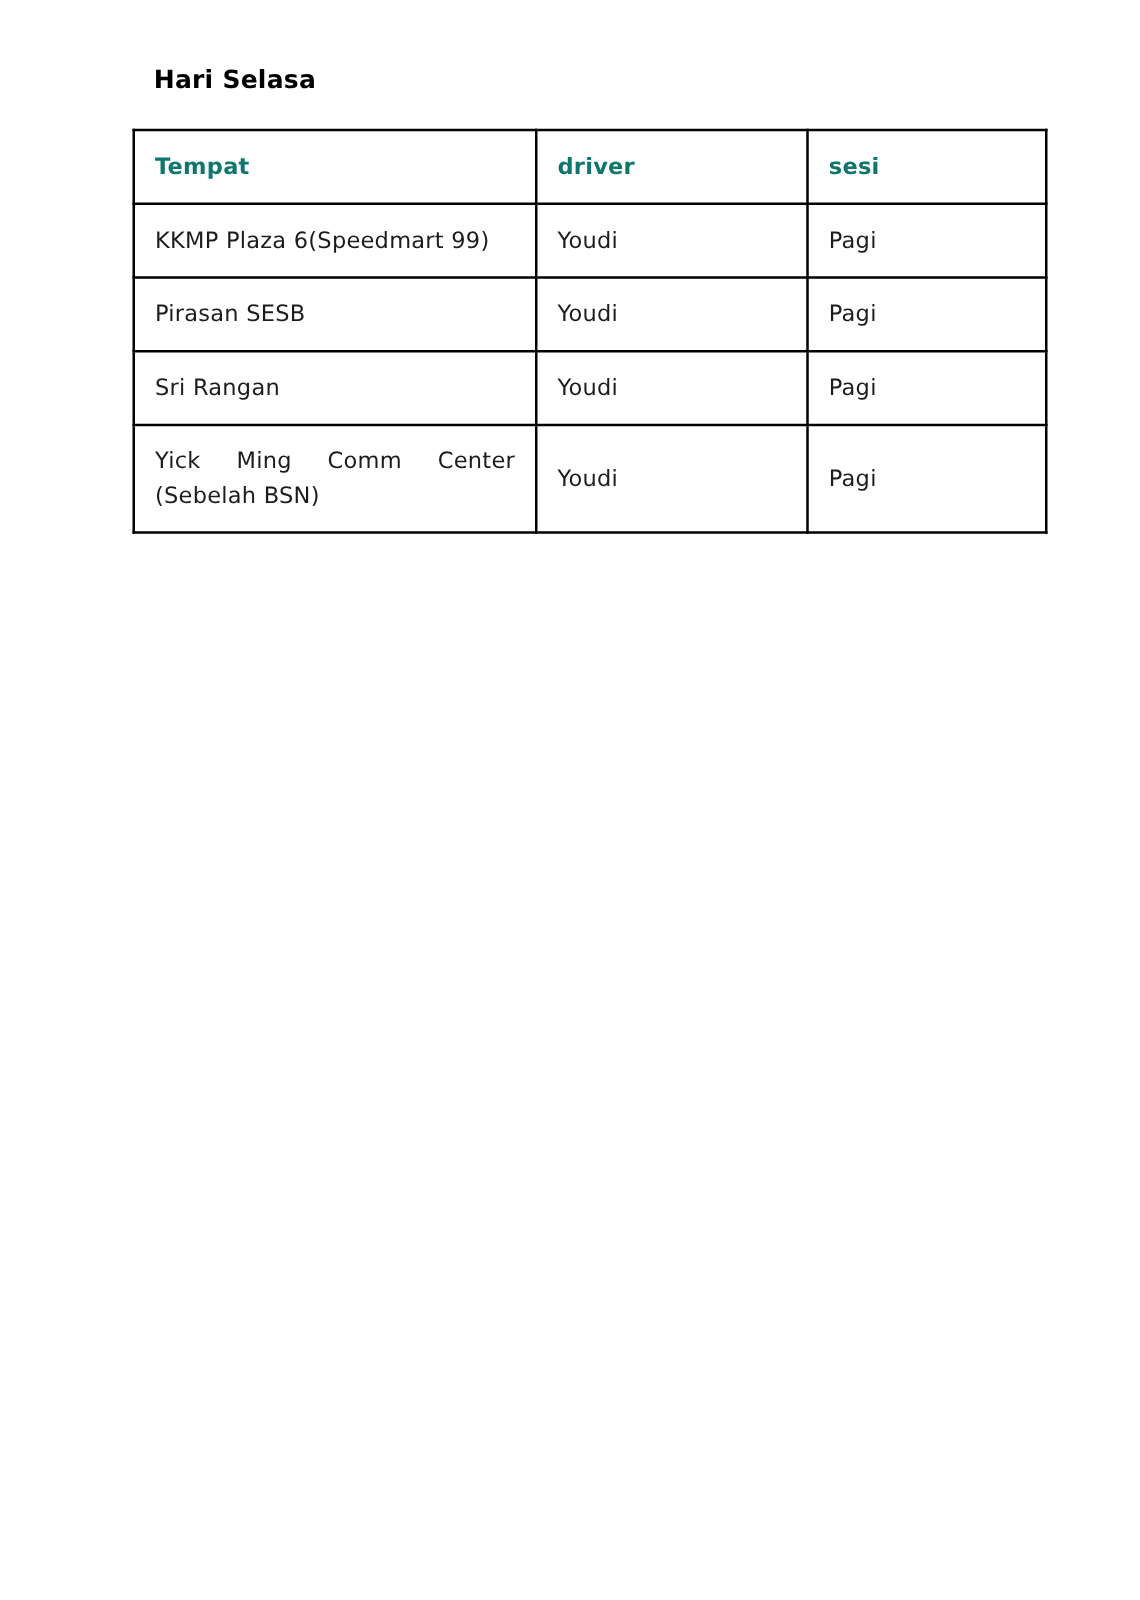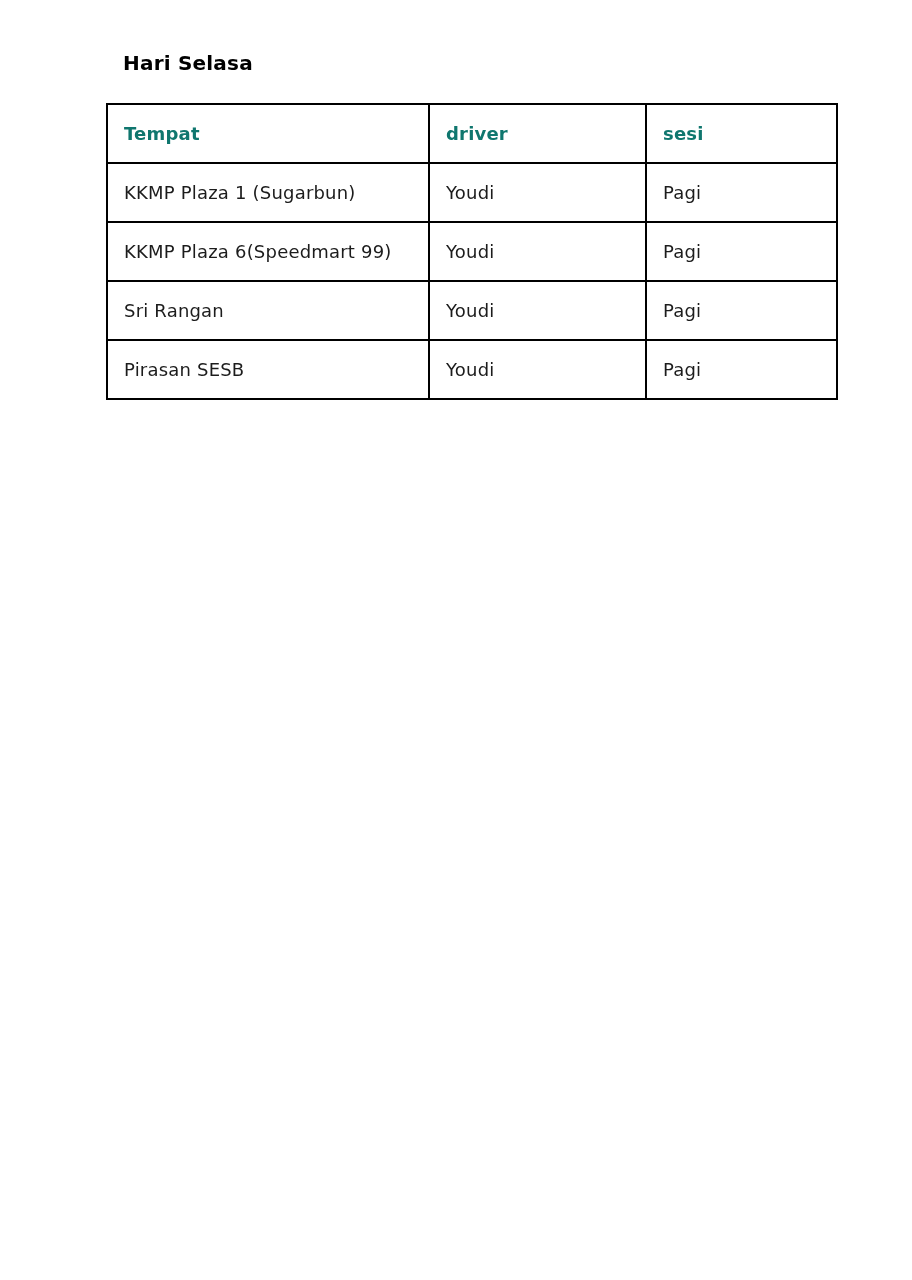--- a/index.html
+++ b/index.html
@@ -68,33 +68,36 @@
   </colgroup>
   <thead>
     <tr>
       <th>Tempat</th>
       <th>driver</th>
       <th>sesi</th>
     </tr>
   </thead>
   <tbody>
     <tr>
-      <td>KKMP Plaza 1 (Sugarbun)</td>
+      <td>KKMP Plaza 6(Speedmart 99)</td>
       <td>Youdi</td>
       <td>Pagi</td>
     </tr>
     <tr>
-      <td>KKMP Plaza 6(Speedmart 99)</td>
+      <td>Pirasan SESB</td>
       <td>Youdi</td>
       <td>Pagi</td>
     </tr>
     <tr>
       <td>Sri Rangan</td>
       <td>Youdi</td>
       <td>Pagi</td>
     </tr>
-    <tr>
-      <td>Pirasan SESB</td>
+    <tr class="row-tall">
+      <td>
+        <div class="cell-line justified">Yick Ming Comm Center</div>
+        <div class="cell-line">(Sebelah BSN)</div>
+      </td>
       <td>Youdi</td>
       <td>Pagi</td>
     </tr>
   </tbody>
 </table>
 
 </body></html>

